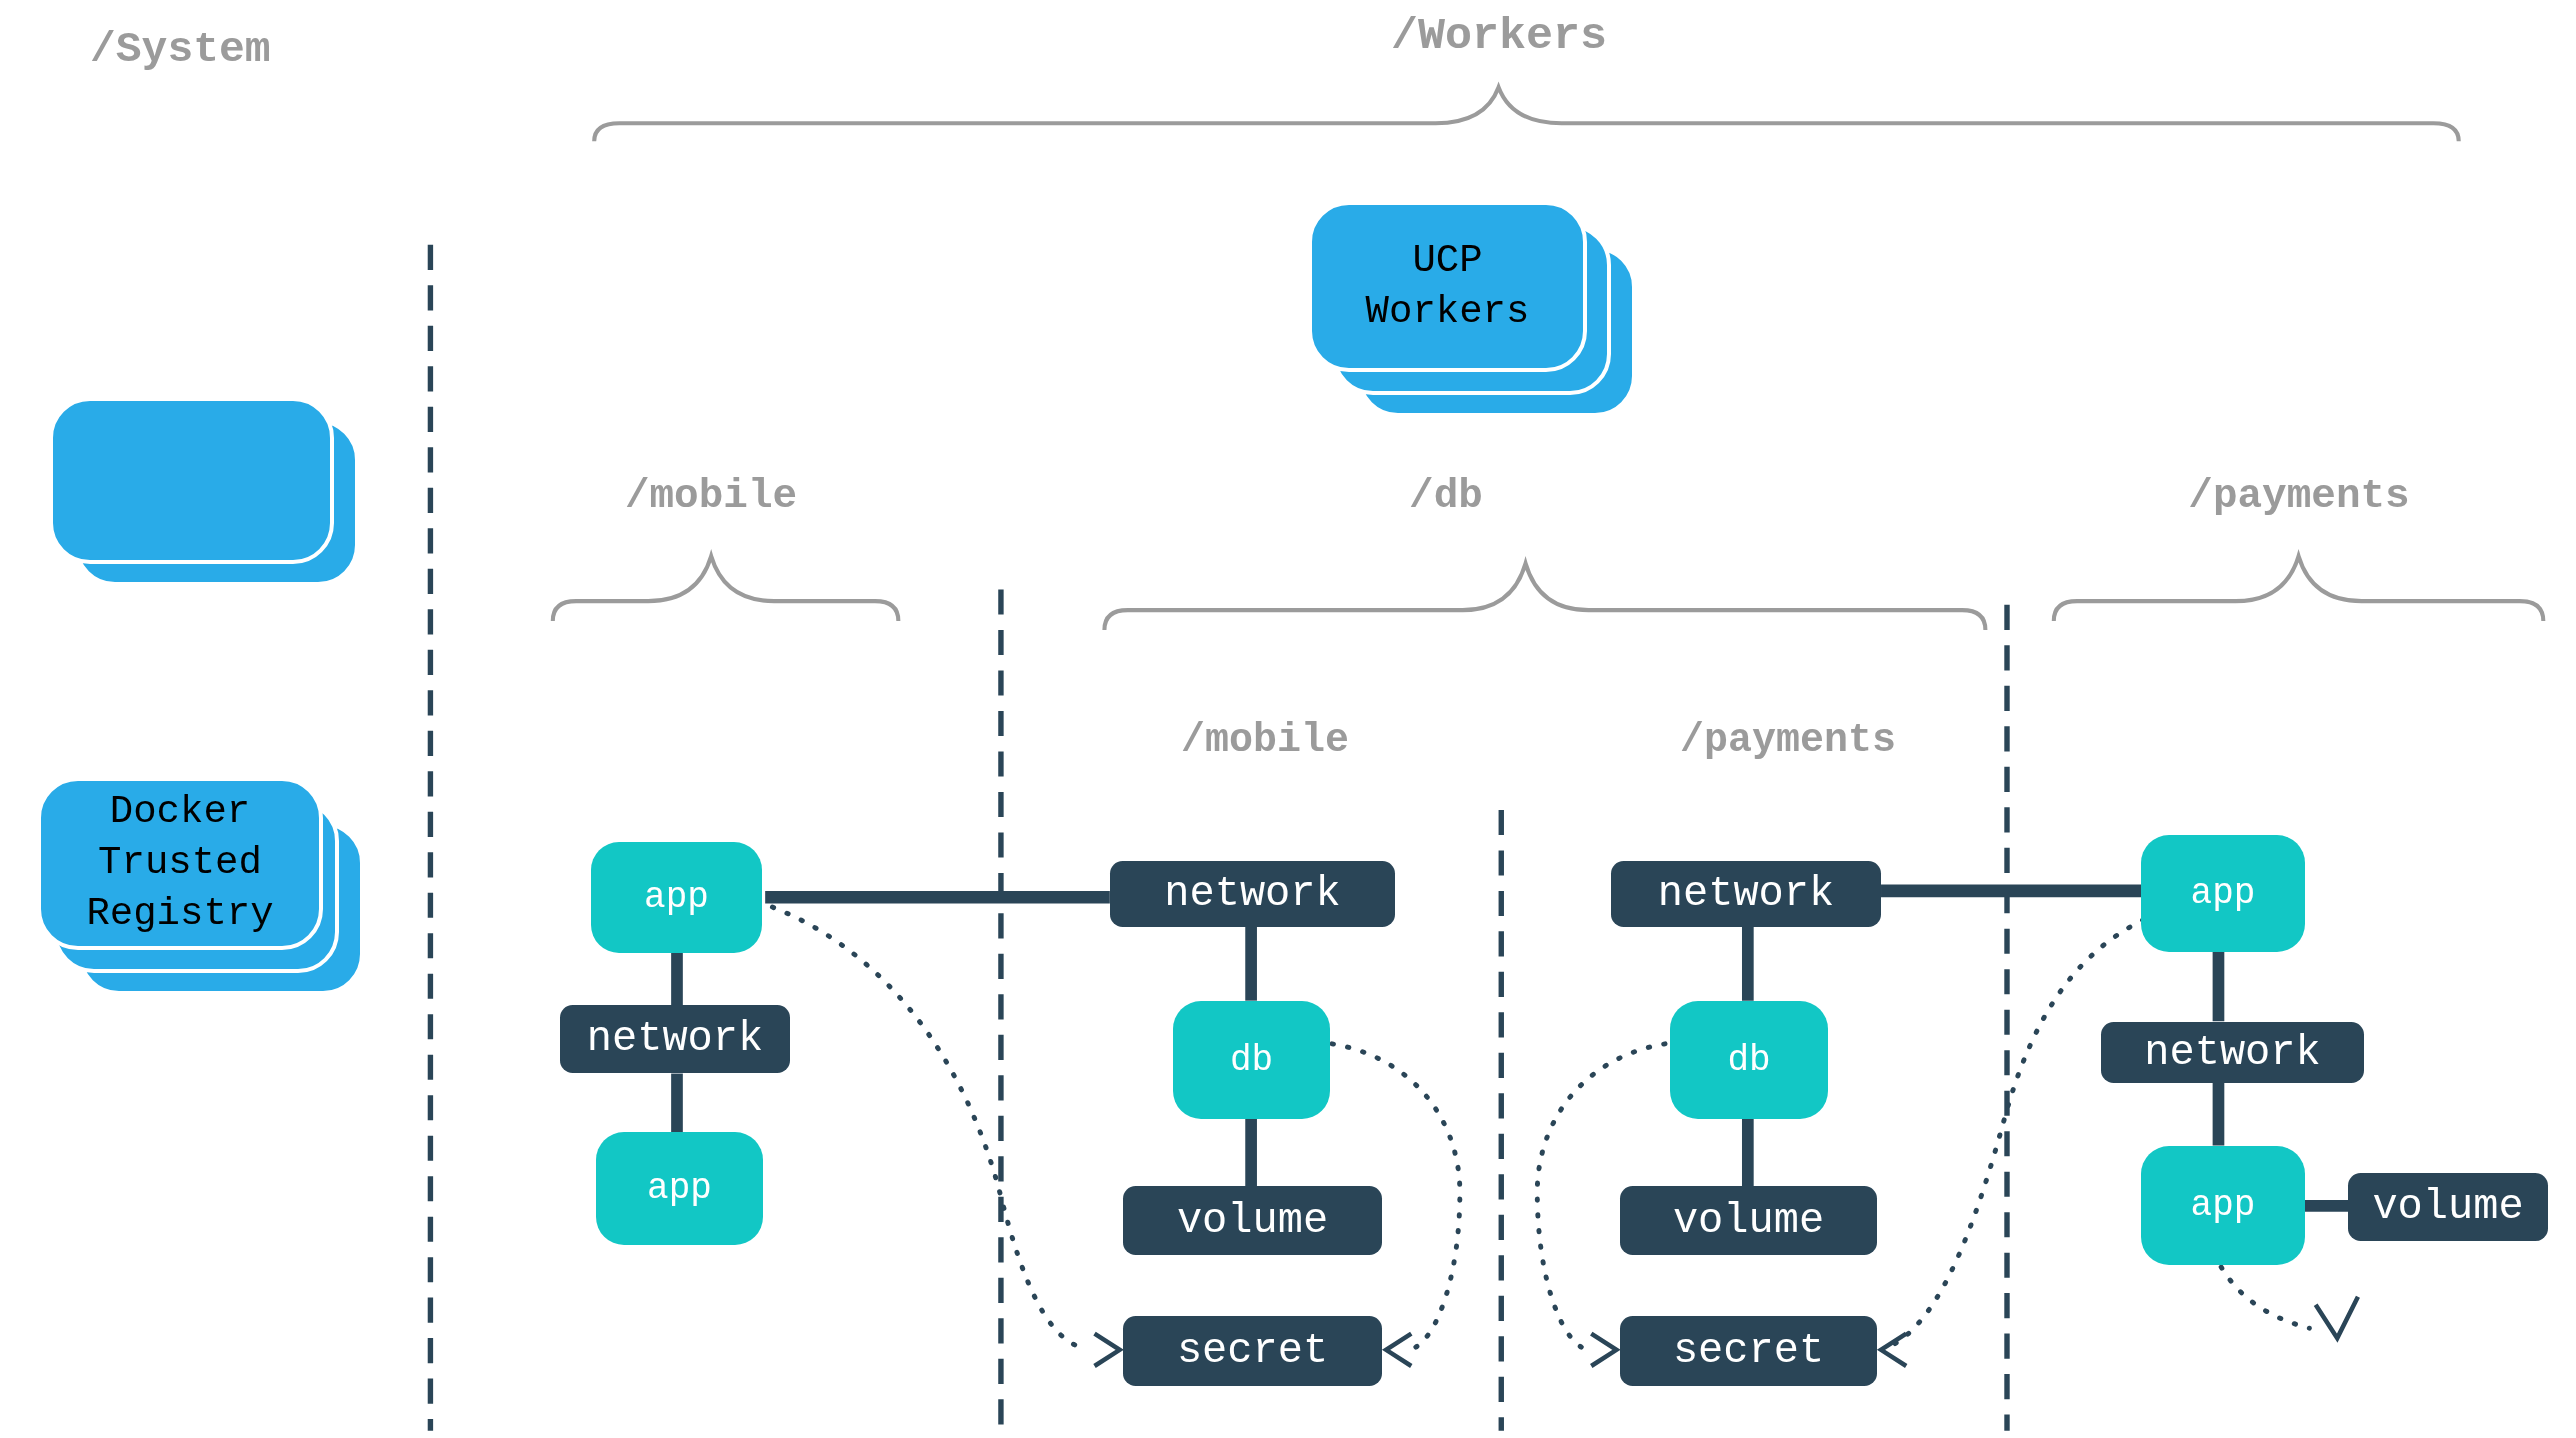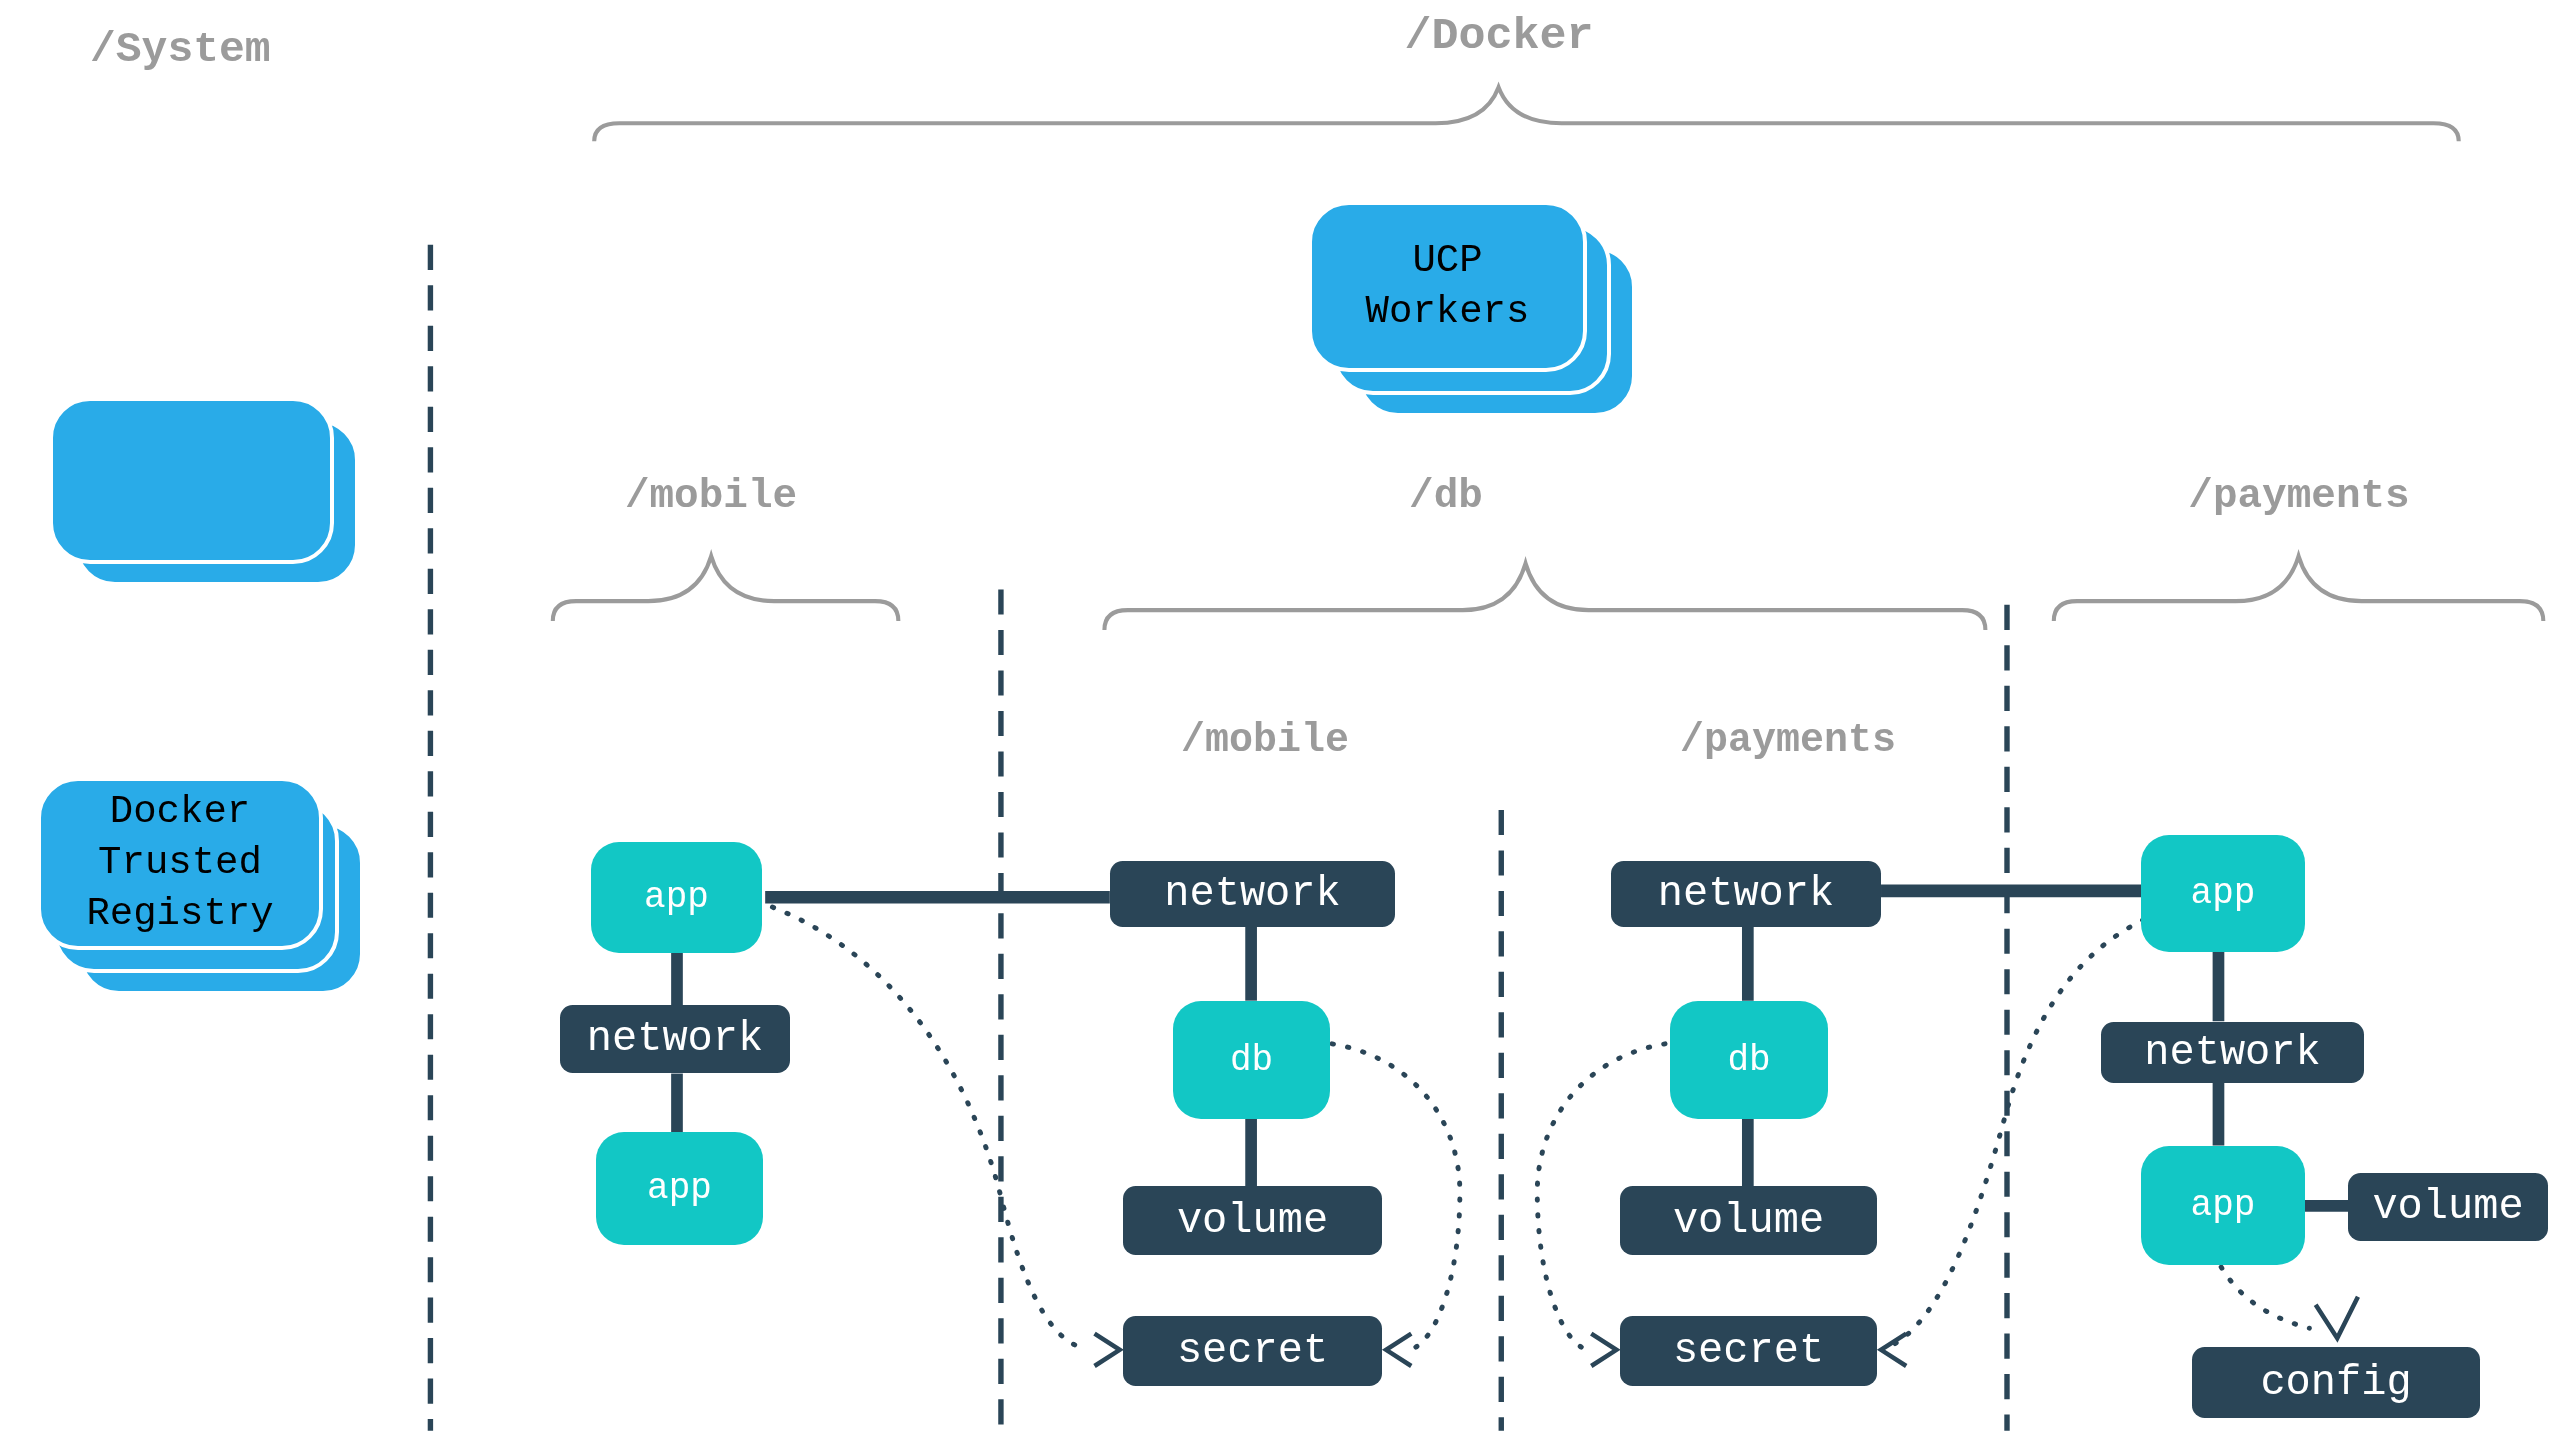--- a/index.html
+++ b/index.html
@@ -117,21 +117,21 @@
     <path class="stroke-navy dotted-line" d="M2468,1408 C2492,1448 2528,1466 2566,1476"></path>
 
     <path class="stroke-navy arrow-head" d="M1216,1482 L1244,1500 L1216,1518"></path>
     <path class="stroke-navy arrow-head" d="M1568,1482 L1540,1500 L1568,1518"></path>
     <path class="stroke-navy arrow-head" d="M1768,1482 L1796,1500 L1768,1518"></path>
     <path class="stroke-navy arrow-head" d="M2118,1482 L2090,1500 L2118,1518"></path>
     <path class="stroke-navy arrow-head" d="M2573,1450 L2597,1487 L2620,1441"></path>
   </svg>
 
   <div class="gray-title t-system" style="left:90px;  top:25px;">/System</div>
-  <div class="gray-title t-shared" style="left:1364px; top:10.8px;  width:270px;">/Docker</div>
+  <div class="gray-title t-shared" style="left:1364px; top:10.8px;  width:270px;">/Workers</div>
   <div class="gray-title t-coll" style="left:594px;  top:473px; width:234px;">/mobile</div>
   <div class="gray-title t-coll" style="left:1356px; top:473px; width:180px;">/db</div>
   <div class="gray-title t-coll" style="left:2164px; top:473px; width:270px;">/payments</div>
   <div class="gray-title t-sub" style="left:1139px; top:718px; width:252px;">/mobile</div>
   <div class="gray-title t-sub" style="left:1653px; top:718px; width:270px;">/payments</div>
 
   <div class="stack" style="left:1308px; top:201px; width:333px; height:225px;">
     <div class="stack-card" style="left:49px; top:45px; width:279px; height:171px;"></div>
     <div class="stack-card" style="left:24px; top:22.5px; width:279px; height:171px;"></div>
     <div class="stack-card stack-front" style="left:0; top:0; width:279px; height:171px;">
@@ -163,16 +163,15 @@
 
   <div class="node navy" style="left:1611px; top:861px;  width:270px; height:66px;">network</div>
   <div class="node teal" style="left:1670px; top:1001px; width:158px; height:118px;">db</div>
   <div class="node navy" style="left:1620px; top:1186px; width:257px; height:69px;">volume</div>
   <div class="node navy" style="left:1620px; top:1316px; width:257px; height:70px;">secret</div>
 
   <div class="node teal" style="left:2141px; top:835px;  width:164px; height:117px;">app</div>
   <div class="node navy" style="left:2101px; top:1022px; width:263px; height:61px;">network</div>
   <div class="node teal" style="left:2141px; top:1146px; width:164px; height:119px;">app</div>
   <div class="node navy" style="left:2348px; top:1173px; width:200px; height:68px;">volume</div>
-  <div class="node navy" style="left:2192px; top:1347px; width:288px; height:71px;">config</div>
 
 </div>
 
 
 </body></html>

